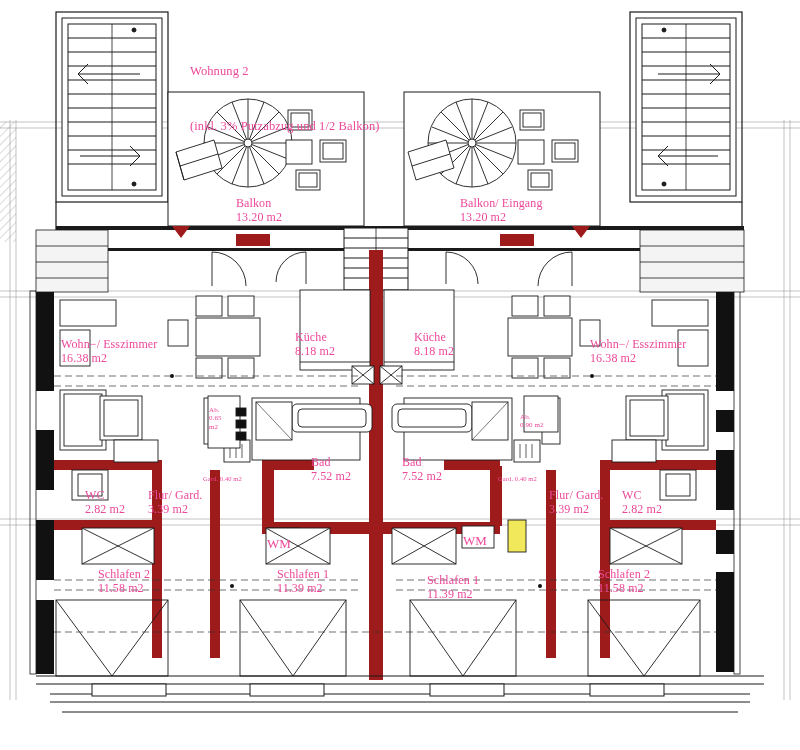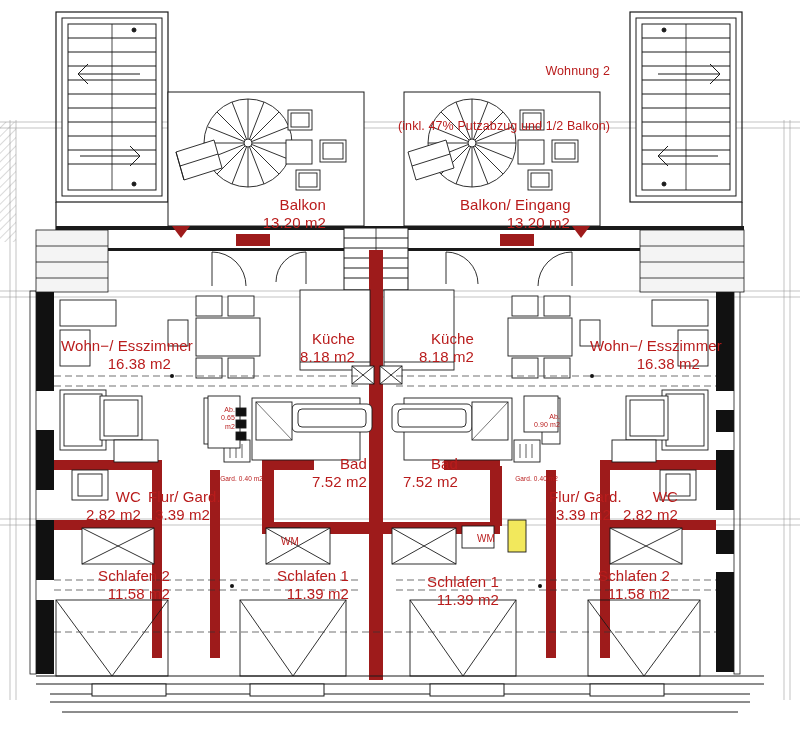--- a/index.html
+++ b/index.html
@@ -6,33 +6,33 @@
   body{
     width:800px;height:750px;
     background:#ffffff;
     font-family:"Liberation Sans", sans-serif;
     overflow:hidden;
     position:relative;
   }
   #plan{position:absolute;left:0;top:0;width:800px;height:750px;}
   .lbl{
     position:absolute;
-    font-family:Liberation Sans, sans-serif;
-    color:#b91c1c;
-    text-align:right;
+    font-family:Liberation Serif, serif;
+    color:#ec4899;
+    text-align:left;
     white-space:pre;
     line-height:1.18;
     letter-spacing:0.1px;
   }
   .title{
     font-size:12.5px;
     line-height:1.45;
   }
-  .room{font-size:15px;}
-  .wm{font-size:10px;}
+  .room{font-size:12px;}
+  .wm{font-size:13px;}
 </style>
 </head>
 <body>
 
 <svg id="plan" viewBox="0 0 800 750">
   <defs>
     <pattern id="hatch" width="6" height="6" patternUnits="userSpaceOnUse" patternTransform="rotate(45)">
       <line x1="0" y1="0" x2="0" y2="6" stroke="#777" stroke-width="0.7"></line>
     </pattern>
   </defs>
@@ -399,21 +399,21 @@
     <line x1="640" y1="262" x2="744" y2="262"></line>
     <line x1="640" y1="278" x2="744" y2="278"></line>
     <line x1="36" y1="246" x2="108" y2="246"></line>
     <line x1="36" y1="262" x2="108" y2="262"></line>
     <line x1="36" y1="278" x2="108" y2="278"></line>
   </g>
 </svg>
 
 <div class="lbl title" style="left:400px;top:26px;transform:translateX(-50%);width:420px;">
   <div>Wohnung 2</div>
-  <div>(inkl. 47% Putzabzug und 1/2 Balkon)</div>
+  <div>(inkl. 3% Putzabzug und 1/2 Balkon)</div>
 </div>
 
 <div id="room-labels">
     <div class="lbl room" style="left: 236px; top: 196px; width: 90px;"><div>Balkon</div><div>13.20 m2</div></div>
     <div class="lbl room" style="left: 460px; top: 196px; width: 110px;"><div>Balkon/ Eingang</div><div>13.20 m2</div></div>
     <div class="lbl room" style="left: 61px; top: 337px; width: 110px;"><div>Wohn−/ Esszimmer</div><div>16.38 m2</div></div>
     <div class="lbl room" style="left: 590px; top: 337px; width: 110px;"><div>Wohn−/ Esszimmer</div><div>16.38 m2</div></div>
     <div class="lbl room" style="left: 295px; top: 330px; width: 60px;"><div>Küche</div><div>8.18 m2</div></div>
     <div class="lbl room" style="left: 414px; top: 330px; width: 60px;"><div>Küche</div><div>8.18 m2</div></div>
     <div class="lbl room" style="left: 311px; top: 455px; width: 56px;"><div>Bad</div><div>7.52 m2</div></div>

